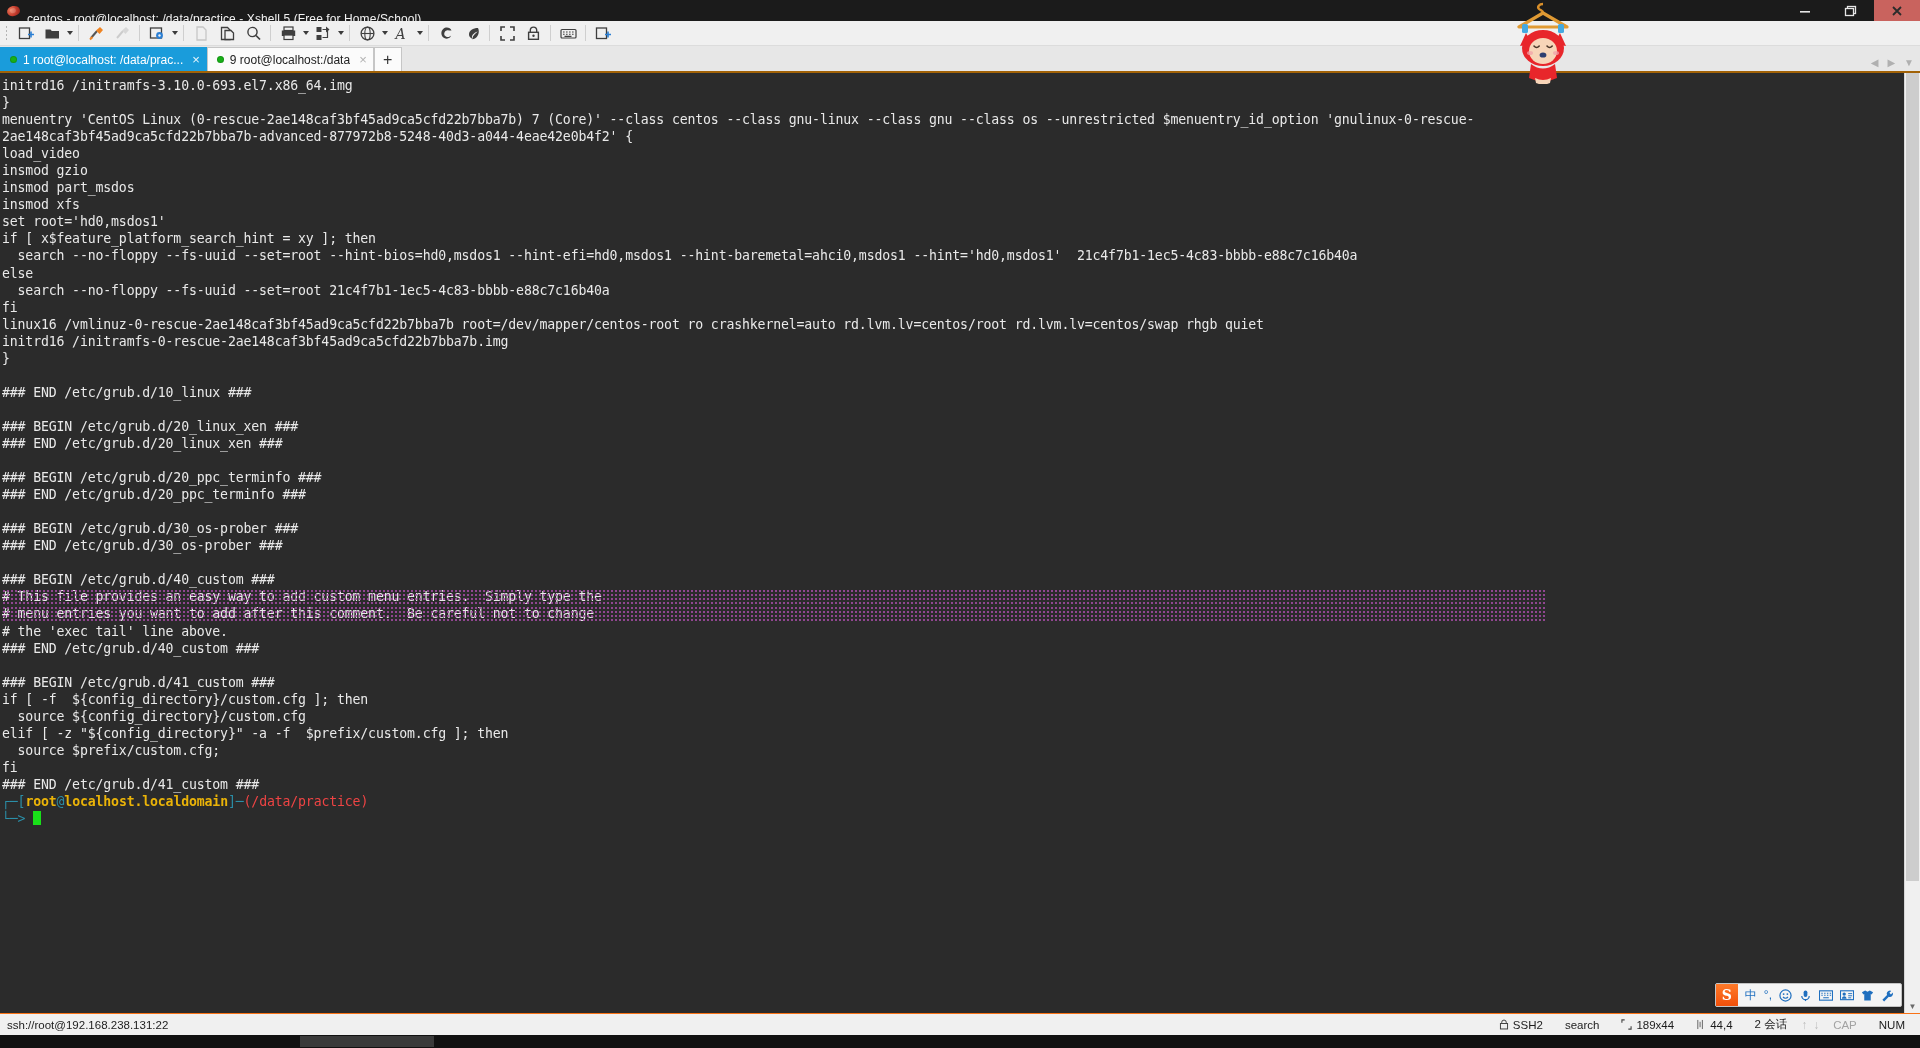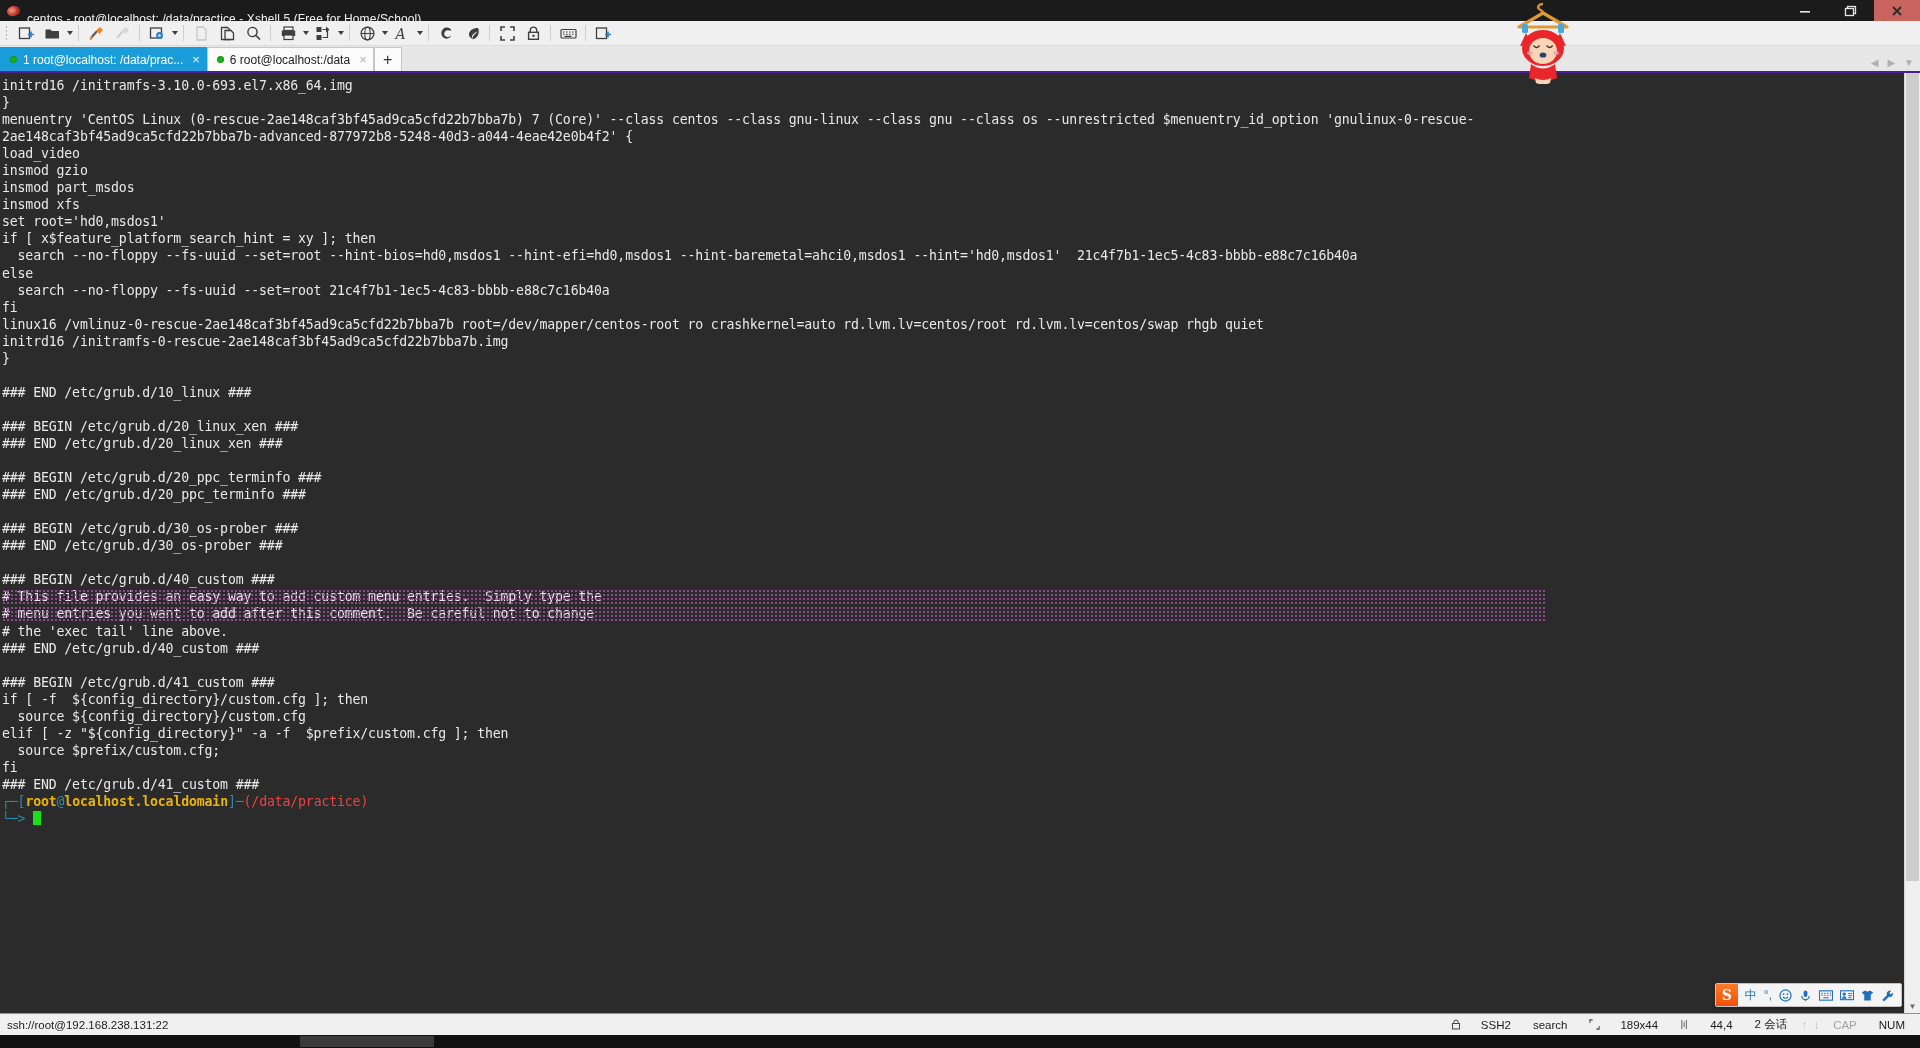--- a/index.html
+++ b/index.html
@@ -35,21 +35,21 @@
         background-image:radial-gradient(#b4b4b4 1px,transparent 1px);
         background-size:3px 4px;background-position:2px 1px;background-repeat:repeat-y;}
   .tbtn{height:22px;min-width:22px;display:flex;align-items:center;justify-content:center;padding:0 2px;}
   .tbtn.dis{opacity:.34;}
   .caret{width:9px;height:22px;display:flex;align-items:center;justify-content:center;}
   .caret:after{content:"";border-left:3.5px solid transparent;border-right:3.5px solid transparent;border-top:4px solid #3b3b3b;}
   .sep{width:1px;height:16px;background:#cfcfcf;margin:0 4px;}
   .tb-ico{width:17px;height:17px;display:block;}
 
   
-  .tabstrip{height:25px;background:#e7e7e7;display:flex;align-items:flex-end;flex:0 0 auto;position:relative;border-bottom:2px solid #4c1d95;}
+  .tabstrip{height:25px;background:#e7e7e7;display:flex;align-items:flex-end;flex:0 0 auto;position:relative;border-bottom:2px solid #a16207;}
   .tab{height:23px;display:flex;align-items:center;padding:0 6px 0 9px;font-size:12px;margin-top:2px;
        border:1px solid #c6c6c6;border-bottom:none;max-width:300px;}
   .tab.active{background:#1a9cdb;color:#fff;border-color:#1a9cdb;height:23px;}
   .tab.inactive{background:#fbfbfb;color:#222;}
   .dot{width:7px;height:7px;border-radius:50%;background:#18b018;margin-right:6px;flex:0 0 auto;
        box-shadow:inset 0 0 0 1px rgba(0,0,0,.15);}
   .tab .lbl{white-space:nowrap;overflow:hidden;text-overflow:ellipsis;}
   .tab .x{margin-left:9px;font-size:13px;line-height:1;opacity:.75;flex:0 0 auto;}
   .tab.active .x{color:#fff;opacity:.9;}
   .tab.inactive .x{color:#9a9a9a;}
@@ -98,21 +98,21 @@
 
   
   .buttonbar{height:22px;background:#f0f0f0;border-top:1px solid #d8d8d8;display:flex;align-items:center;
              padding-left:7px;color:#8b8b8b;font-size:12px;flex:0 0 auto;}
 
   
   .statusbar{height:21px;background:#f0f0f0;border-top:1px solid #f97316;display:flex;align-items:center;
              font-size:11.5px;color:#1c1c1c;flex:0 0 auto;position:relative;}
   .sb-left{padding-left:7px;}
   .sb-right{position:absolute;right:4px;top:0;height:21px;display:flex;align-items:center;gap:0;}
-  .sb-cell{display:flex;align-items:center;gap:20px;padding:0 11px;}
+  .sb-cell{display:flex;align-items:center;gap:4px;padding:0 11px;}
   .sb-cell.muted{color:#a3a3a3;}
   .sb-arrow{color:#bdbdbd;font-size:12px;padding:0 3px;}
 
   
   .hscroll{height:13px;background:#111;flex:0 0 auto;position:relative;}
   .hscroll .thumb{position:absolute;top:1px;height:11px;left:300px;width:134px;background:#3a3a3a;}
 
   
   .mascot{position:absolute;left:1506px;top:0px;width:74px;height:84px;pointer-events:none;}
 </style>
@@ -287,21 +287,21 @@
   </div>
 
   <div class="tabstrip">
     <div class="tab active">
       <span class="dot"></span>
       <span class="lbl">1 root@localhost: /data/prac...</span>
       <span class="x">×</span>
     </div>
     <div class="tab inactive">
       <span class="dot"></span>
-      <span class="lbl">6 root@localhost:/data</span>
+      <span class="lbl">9 root@localhost:/data</span>
       <span class="x">×</span>
     </div>
     <div class="newtab">+</div>
     <div class="tabnav">
       <span>◀</span>
       <span>▶</span>
       <span>▼</span>
     </div>
   </div>
 

